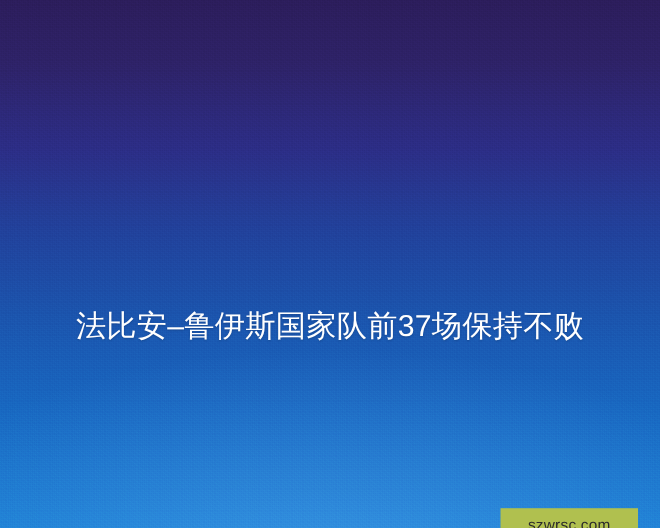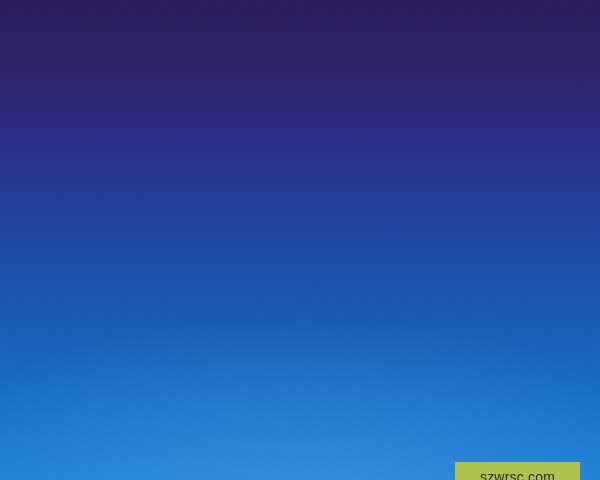--- a/index.html
+++ b/index.html
@@ -87,19 +87,20 @@
 </style>
 </head>
 <body>
 
 <div id="card" style="background: linear-gradient(rgb(44, 29, 92) 0%, rgb(46, 34, 104) 12%, rgb(44, 45, 134) 28%, rgb(33, 66, 156) 44%, rgb(27, 85, 174) 60%, rgb(24, 105, 194) 78%, rgb(26, 127, 212) 100%); width: 600px; height: 480px;">
 
   <div id="sheen"></div>
   <div id="grain"></div>
 
   <div id="headline" style="color: rgb(255, 255, 255);">
+    <span class="line">法比安–鲁伊斯国家队前37场保持不败</span>
   </div>
 
   <div id="watermark" style="background: rgb(176, 192, 79); margin-top: 24px;">
     <span class="wm-text" style="color: rgb(43, 43, 43);">szwrsc.com</span>
   </div>
 
 </div>
 
 </body></html>

